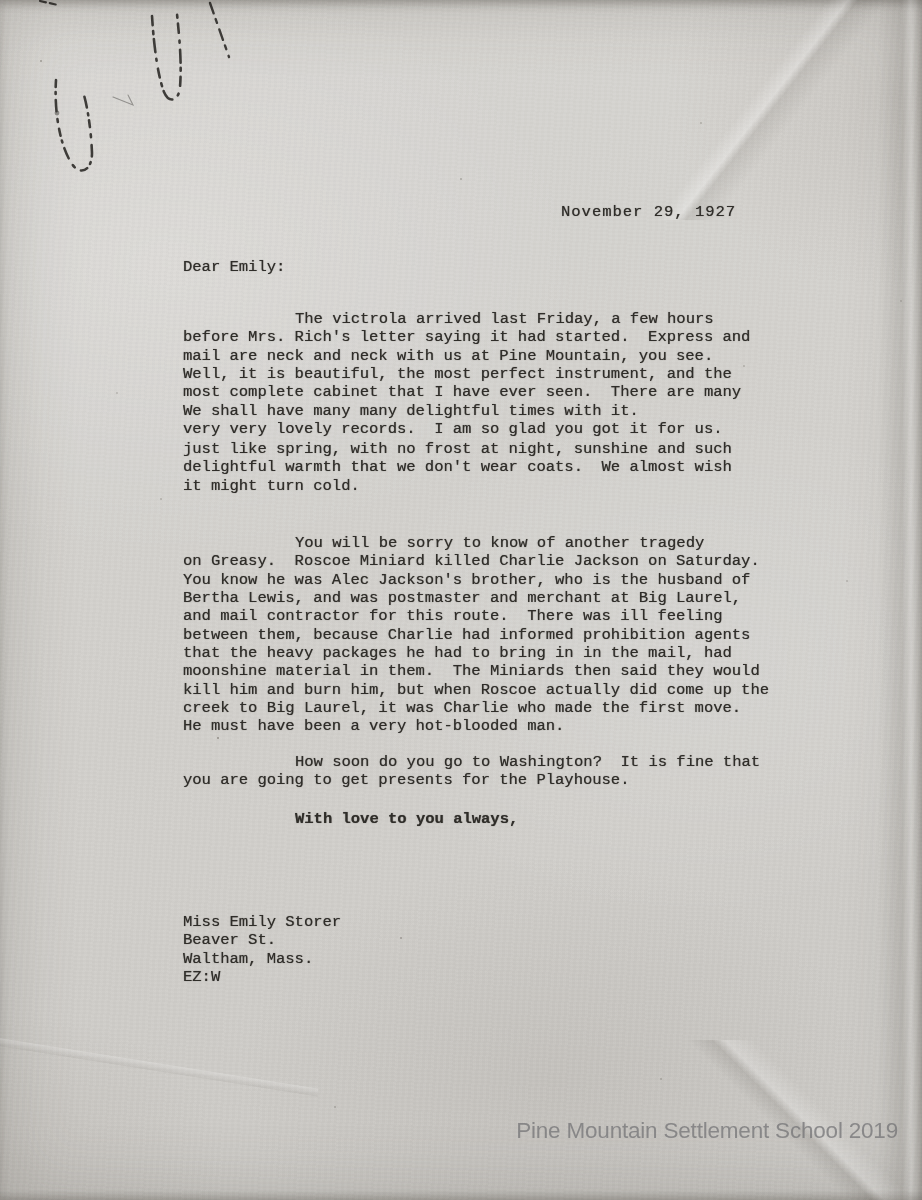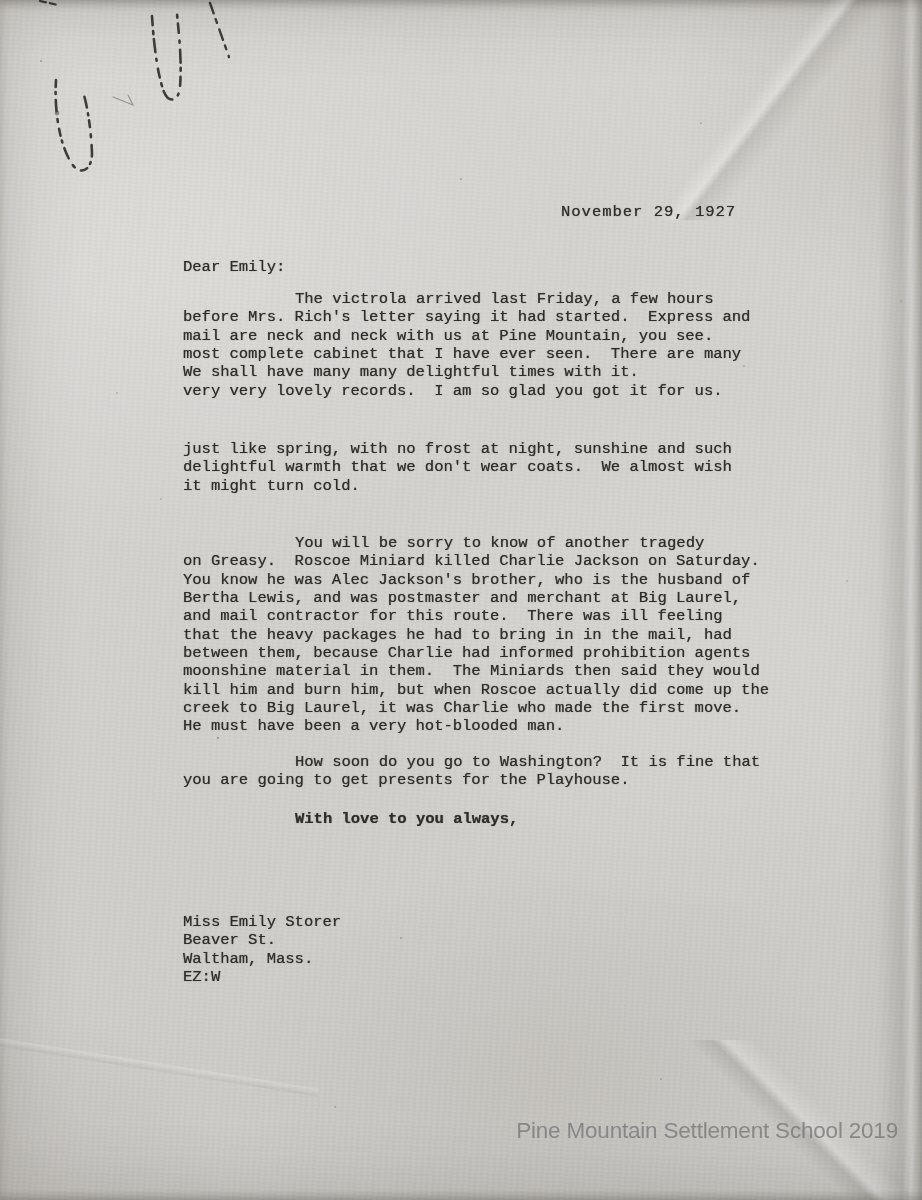--- a/index.html
+++ b/index.html
@@ -72,43 +72,44 @@
       <circle cx="57" cy="113" r="2.4" fill="#1d1b18" stroke="none" opacity="0.5"></circle>
     </g>
   </svg>
 
   <div class="speck" style="left:40px;top:60px;"></div>
 
   <div class="abs ink line" style="left:561px;top:203px;letter-spacing:1px;">November 29, 1927</div>
 
   <div class="abs ink line" style="left:183px;top:258px;">Dear Emily:</div>
 
-  <div class="abs para" style="top:290px;">
+  <div class="abs para" style="top:310px;">
     <div class="line ink indent">The victrola arrived last Friday, a few hours</div>
     <div class="line ink">before Mrs. Rich's letter saying it had started.  Express and</div>
     <div class="line ink">mail are neck and neck with us at Pine Mountain, you see.</div>
+    <div class="line ink">Well, it is beautiful, the most perfect instrument, and the</div>
     <div class="line ink">most complete cabinet that I have ever seen.  There are many</div>
     <div class="line ink">We shall have many many delightful times with it.</div>
     <div class="line ink">very very lovely records.  I am so glad you got it for us.</div>
   </div>
 
   <div class="abs para" style="top:440px;">
     <div class="line ink">just like spring, with no frost at night, sunshine and such</div>
     <div class="line ink">delightful warmth that we don't wear coats.  We almost wish</div>
     <div class="line ink">it might turn cold.</div>
   </div>
 
   <div class="abs para" style="top:534px;">
     <div class="line ink indent">You will be sorry to know of another tragedy</div>
     <div class="line ink">on Greasy.  Roscoe Miniard killed Charlie Jackson on Saturday.</div>
     <div class="line ink">You know he was Alec Jackson's brother, who is the husband of</div>
     <div class="line ink">Bertha Lewis, and was postmaster and merchant at Big Laurel,</div>
     <div class="line ink">and mail contractor for this route.  There was ill feeling</div>
+    <div class="line ink">between them, because Charlie had informed prohibition agents</div>
     <div class="line ink">that the heavy packages he had to bring in in the mail, had</div>
-    <div class="line ink">between them, because Charlie had informed prohibition agents</div>
     <div class="line ink">moonshine material in them.  The Miniards then said they would</div>
     <div class="line ink">kill him and burn him, but when Roscoe actually did come up the</div>
     <div class="line ink">creek to Big Laurel, it was Charlie who made the first move.</div>
     <div class="line ink">He must have been a very hot-blooded man.</div>
   </div>
 
   <div class="abs para" style="top:753px;">
     <div class="line ink indent">How soon do you go to Washington?  It is fine that</div>
     <div class="line ink">you are going to get presents for the Playhouse.</div>
   </div>

